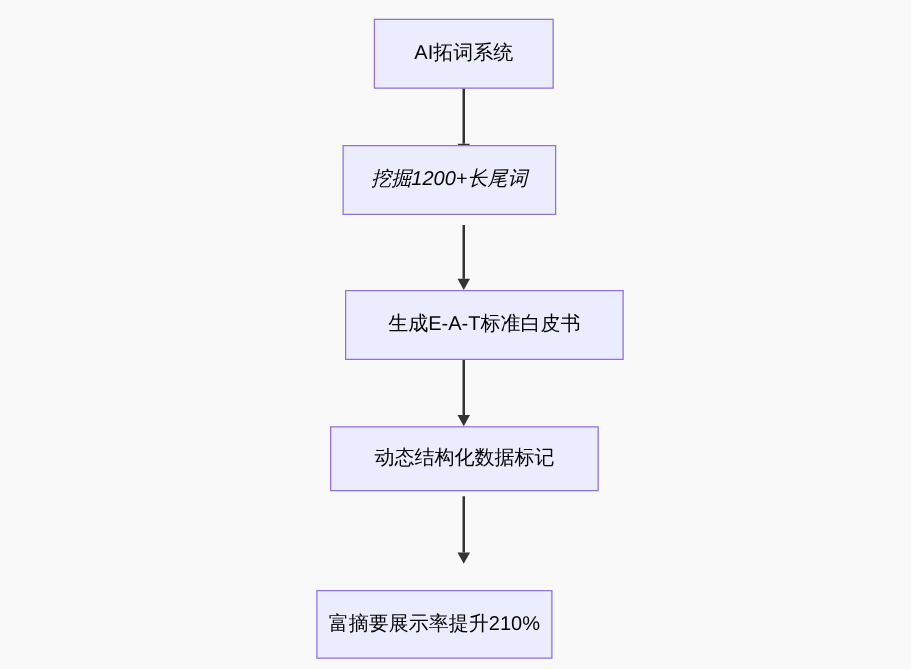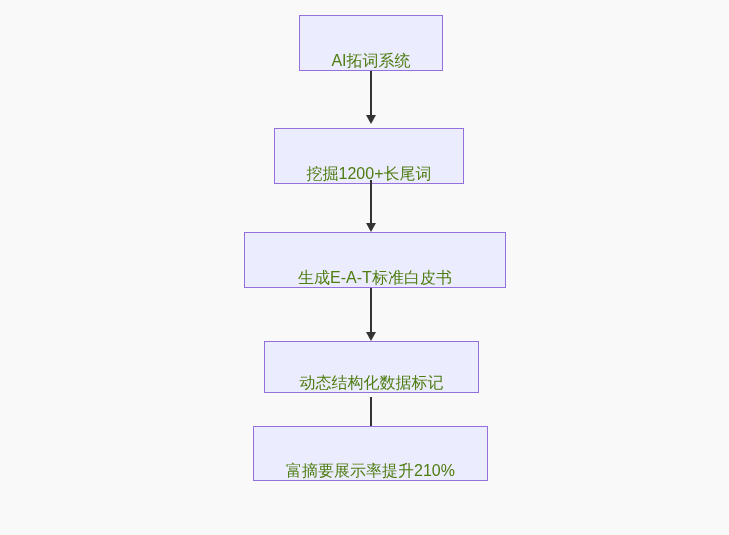--- a/index.html
+++ b/index.html
@@ -16,34 +16,34 @@
   .canvas {
     position: relative;
     width: 729px;
     height: 535px;
   }
   .node {
     position: absolute;
     box-sizing: border-box;
     background: #ECECFF;
     border: 1px solid #9370DB;
-    color: #4d7c0f;
+    color: #000000;
     font-size: 16px;
     display: flex;
-    align-items: flex-end;
+    align-items: center;
     justify-content: center;
     text-align: center;
     line-height: 1.2;
     white-space: nowrap;
   }
   .n1 { left: 299px; top: 15px;  width: 144px; height: 56px; }
-  .n2 { left: 274px; top: 128px; width: 190px; height: 56px; }
-  .n3 { left: 244px; top: 232px; width: 262px; height: 56px; }
+  .n2 { left: 274px; top: 116px; width: 171px; height: 56px; font-style: italic; }
+  .n3 { left: 276px; top: 232px; width: 223px; height: 56px; }
   .n4 { left: 264px; top: 341px; width: 215px; height: 52px; }
-  .n5 { left: 253px; top: 426px; width: 235px; height: 55px; }
+  .n5 { left: 253px; top: 472px; width: 189px; height: 55px; }
 
   .edge {
     position: absolute;
     left: 366px;            
     width: 10px;
     display: flex;
     flex-direction: column;
     align-items: center;
   }
   .e1 { top: 71px;  height: 53px; }

